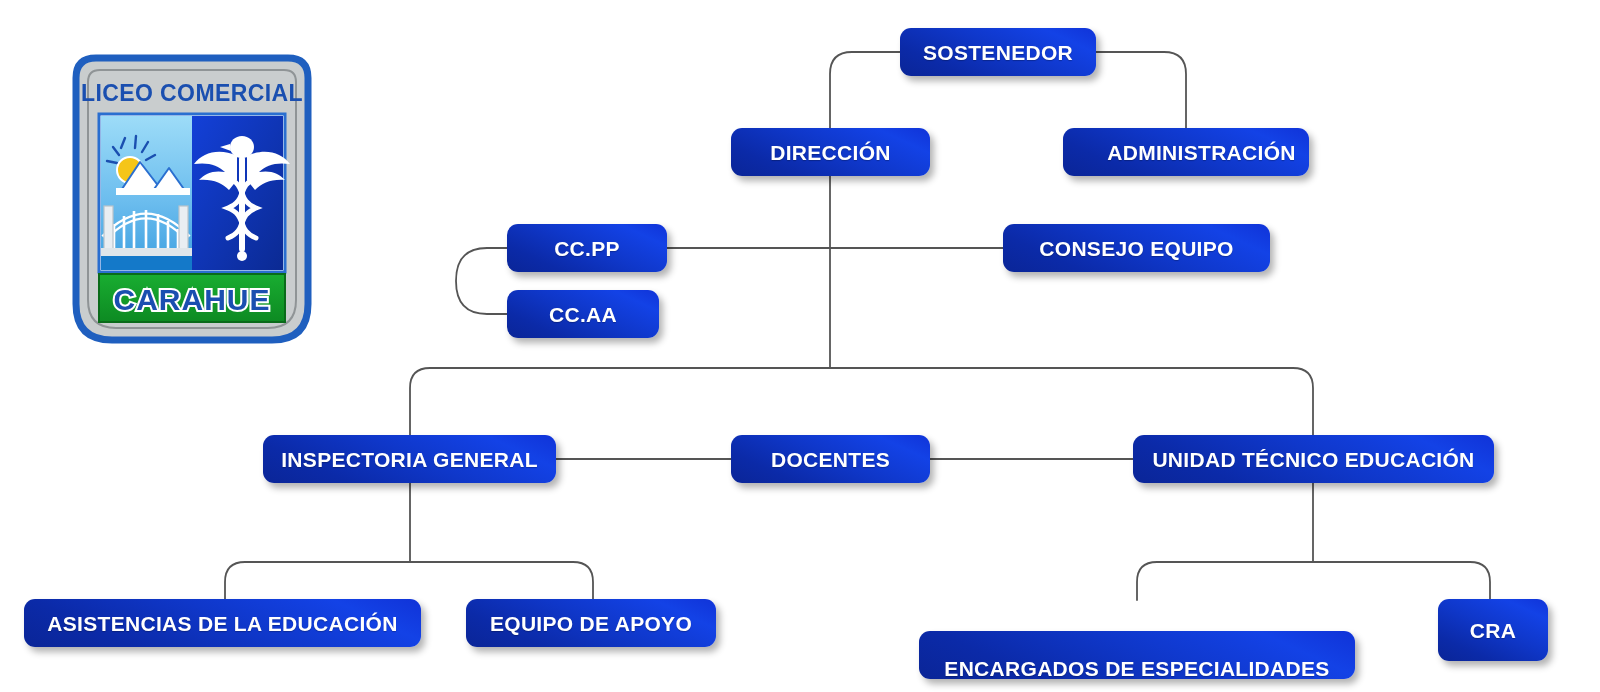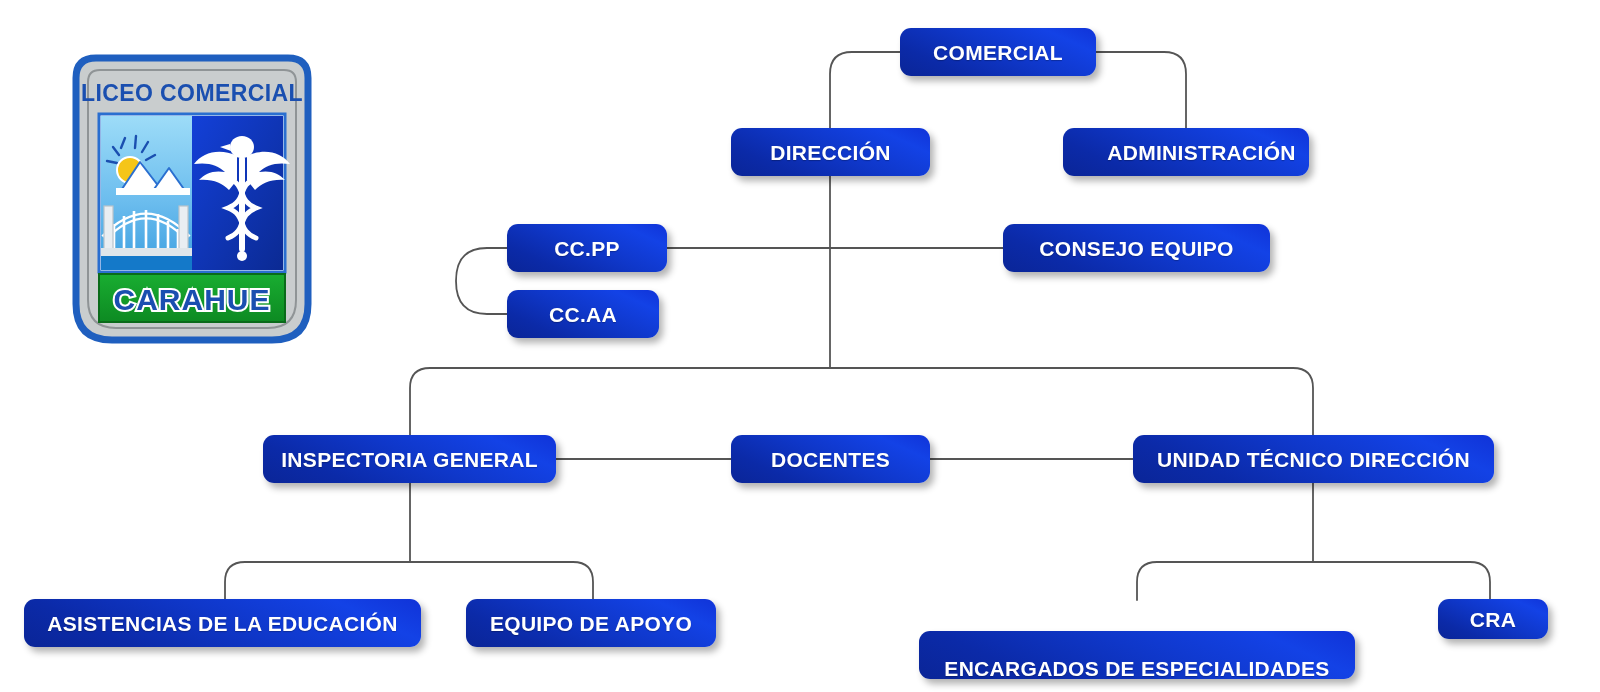--- a/index.html
+++ b/index.html
@@ -66,21 +66,21 @@
 
       <path d="M 930 459 L 1133 459"></path>
 
       <path d="M 410 482 L 410 562 M 225 600 L 225 582 Q 225 562 245 562 L 573 562 Q 593 562 593 582 L 593 600"></path>
 
       <path d="M 1313 482 L 1313 562 M 1137 600 L 1137 582 Q 1137 562 1157 562 L 1470 562 Q 1490 562 1490 582 L 1490 600"></path>
     </g>
   </svg>
 
   <div class="node" style="left:900px;top:28px;width:196px;height:48px;">
-    <span>COMERCIAL</span>
+    <span>SOSTENEDOR</span>
   </div>
 
   <div class="node" style="left:731px;top:128px;width:199px;height:48px;text-align:center;">
     <span>DIRECCIÓN</span>
   </div>
 
   <div class="node" style="left:1063px;top:128px;width:246px;height:48px;padding-left:31px;">
     <span>ADMINISTRACIÓN</span>
   </div>
 
@@ -98,36 +98,36 @@
 
   <div class="node" style="left:263px;top:435px;width:293px;height:48px;">
     <span>INSPECTORIA GENERAL</span>
   </div>
 
   <div class="node" style="left:731px;top:435px;width:199px;height:48px;">
     <span>DOCENTES</span>
   </div>
 
   <div class="node" style="left:1133px;top:435px;width:361px;height:48px;">
-    <span>UNIDAD TÉCNICO DIRECCIÓN</span>
+    <span>UNIDAD TÉCNICO EDUCACIÓN</span>
   </div>
 
   <div class="node" style="left:24px;top:599px;width:397px;height:48px;">
     <span>ASISTENCIAS DE LA EDUCACIÓN</span>
   </div>
 
   <div class="node" style="left:466px;top:599px;width:250px;height:48px;">
     <span>EQUIPO DE APOYO</span>
   </div>
 
   <div class="node" style="left:919px;top:631px;width:436px;height:48px;align-items:flex-end;">
     <span>ENCARGADOS DE ESPECIALIDADES</span>
   </div>
 
-  <div class="node" style="left:1438px;top:599px;width:110px;height:40px;">
+  <div class="node" style="left:1438px;top:599px;width:110px;height:62px;">
     <span>CRA</span>
   </div>
 
   <svg id="crest" viewBox="0 0 248 294" xmlns="http://www.w3.org/2000/svg">
     <defs>
       <linearGradient id="skyGrad" x1="0" y1="0" x2="0" y2="1">
         <stop offset="0%" stop-color="#9ddcf8"></stop>
         <stop offset="55%" stop-color="#6cbdee"></stop>
         <stop offset="100%" stop-color="#3c9fe0"></stop>
       </linearGradient>

